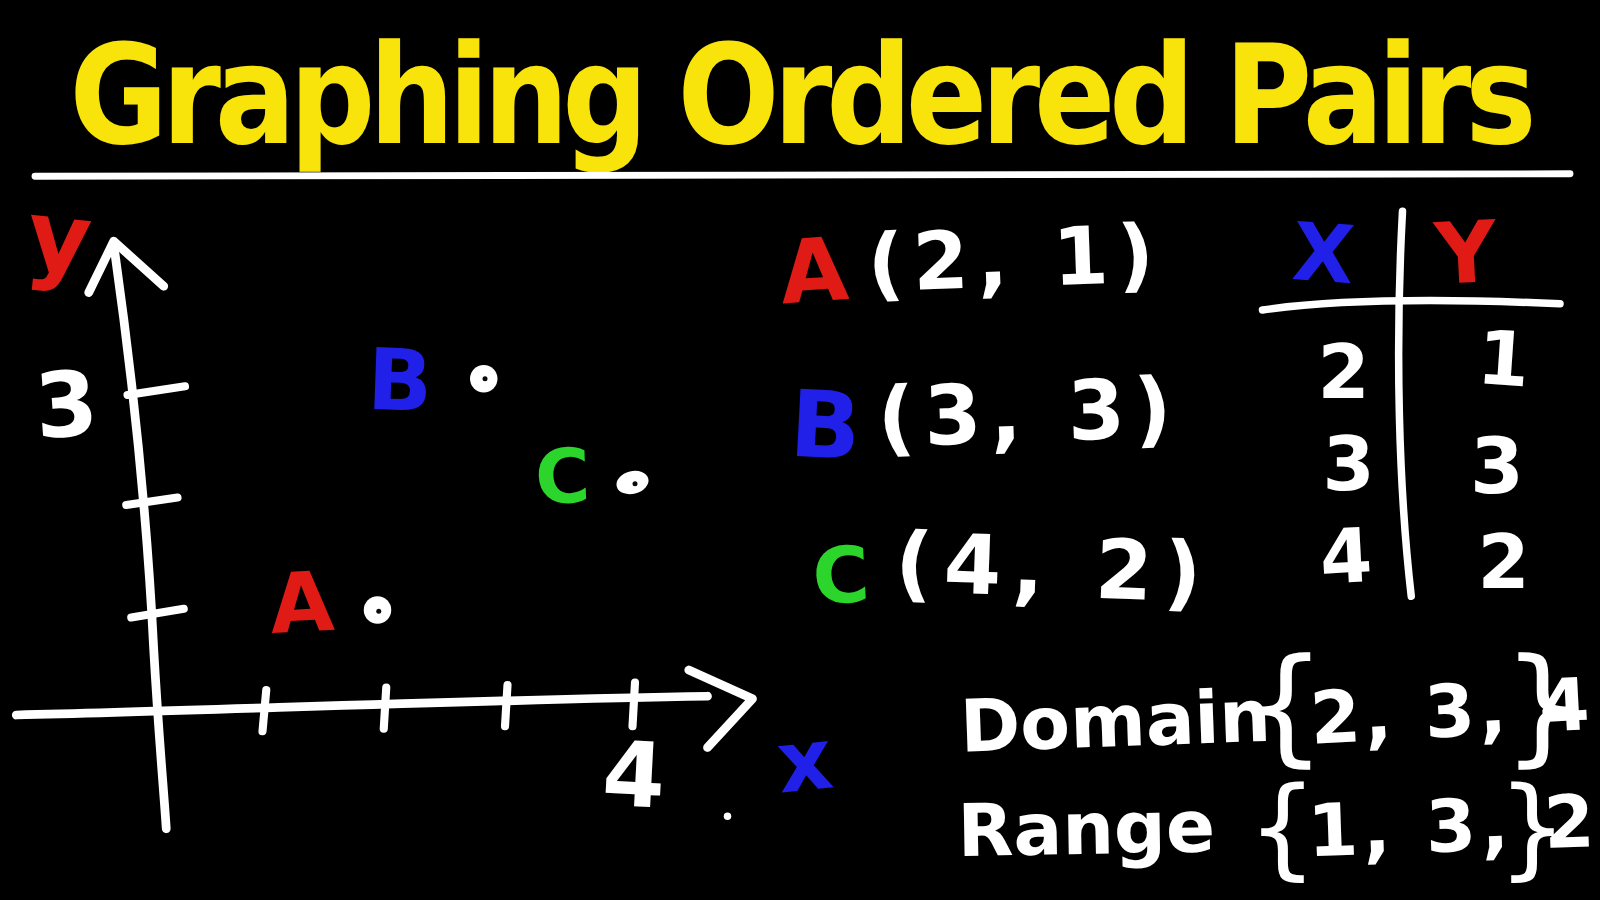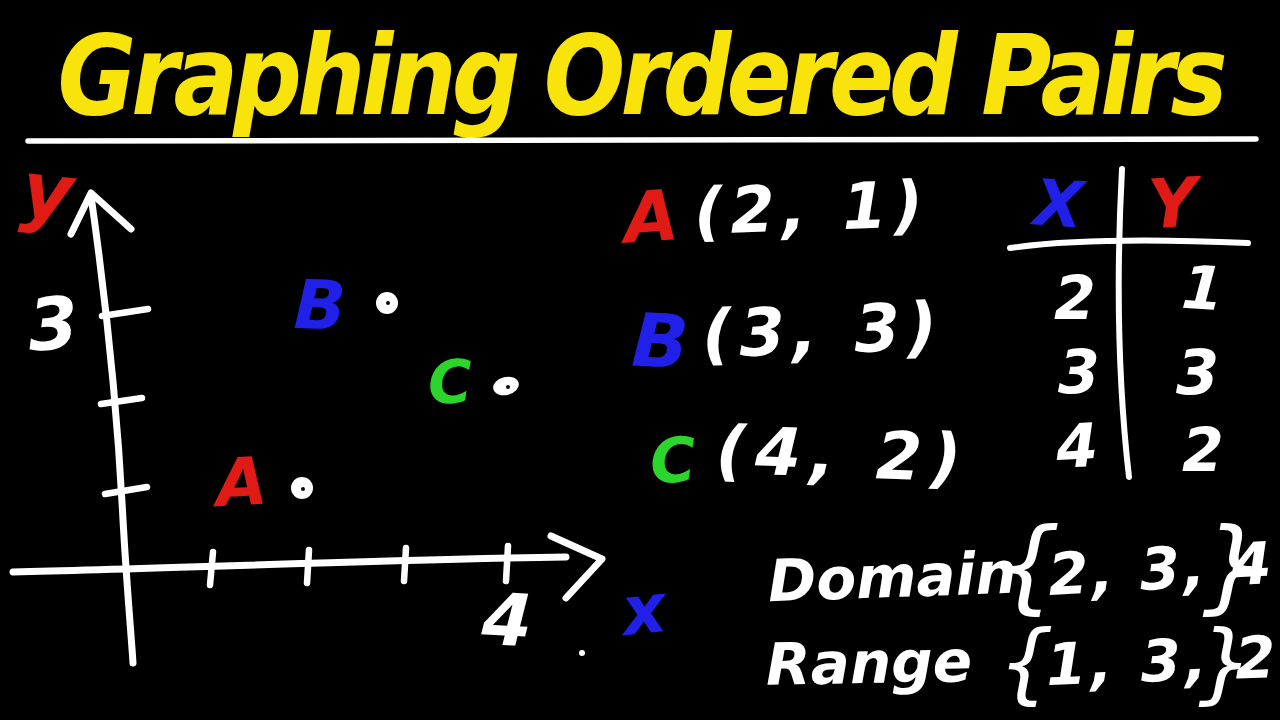--- a/index.html
+++ b/index.html
@@ -1,20 +1,19 @@
 <!DOCTYPE html>
 <html style="--background: #000000; --ink: #ffffff; --yellow: #f8e40a; --red: #e01b16; --blue: #2020e8; --green: #2bd52b;"><head>
 <meta charset="utf-8">
 <style>
   html,body{margin:0;padding:0;background:#000;}
   .board{
     position:relative;width:1280px;height:720px;overflow:hidden;
     background:var(--background,#000);
     font-family:"DejaVu Sans",sans-serif;
-    font-style:italic;
   }
   .t{position:absolute;line-height:1;white-space:pre;font-weight:bold;}
   .c-red{color:var(--red,#e01b16);}
   .c-blue{color:var(--blue,#2020e8);}
   .c-green{color:var(--green,#2bd52b);}
   .c-white{color:var(--ink,#fff);}
   .title{
     position:absolute;top:12px;left:0;width:100%;text-align:center;
     font-size:96px;font-weight:bold;letter-spacing:-5px;
     color:var(--yellow,#f8e40a);

